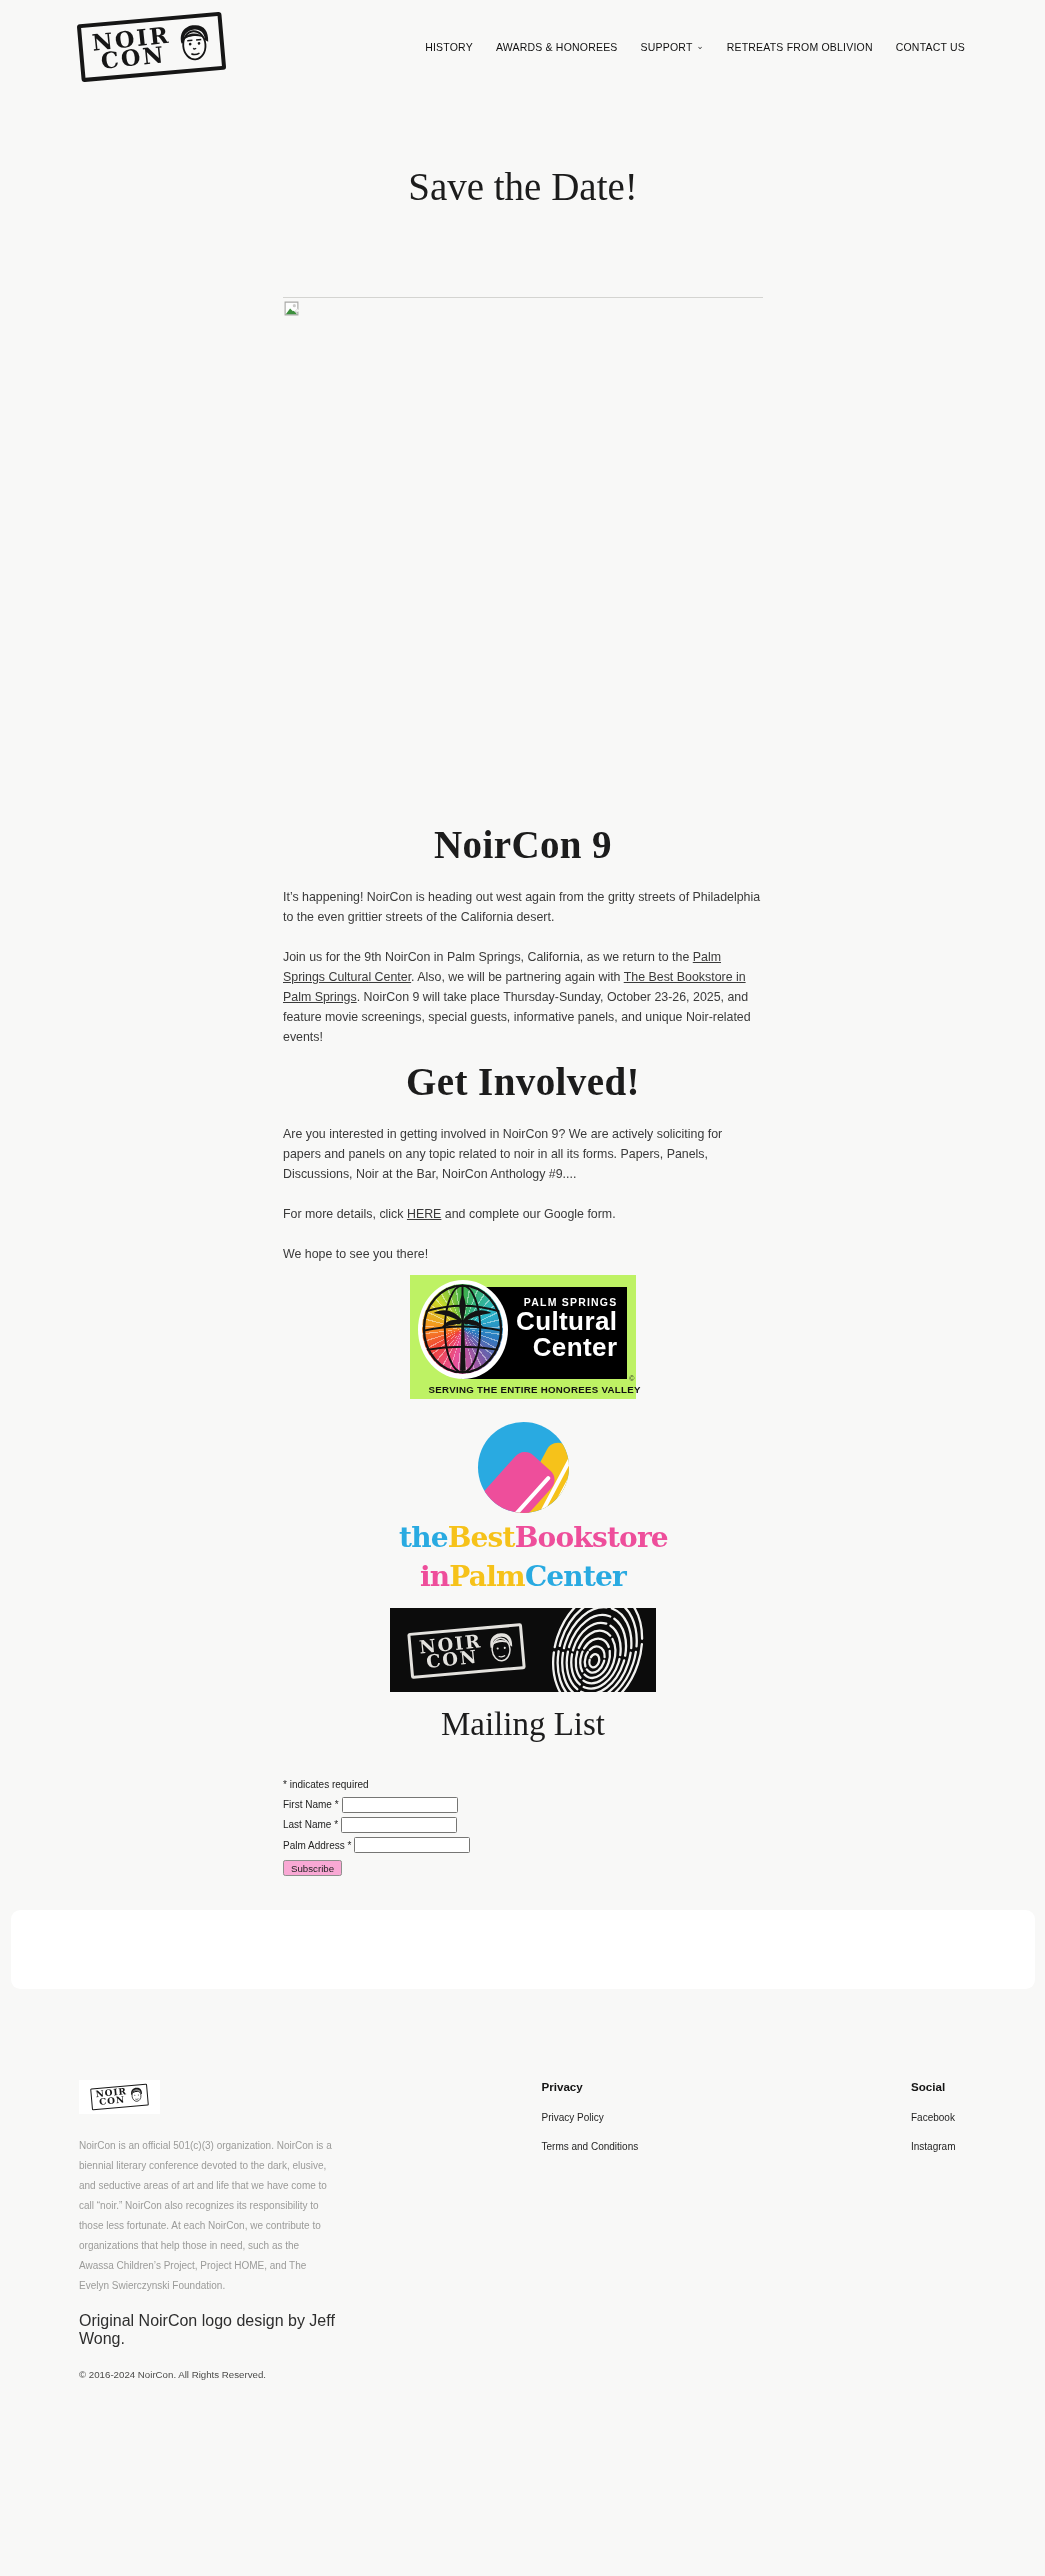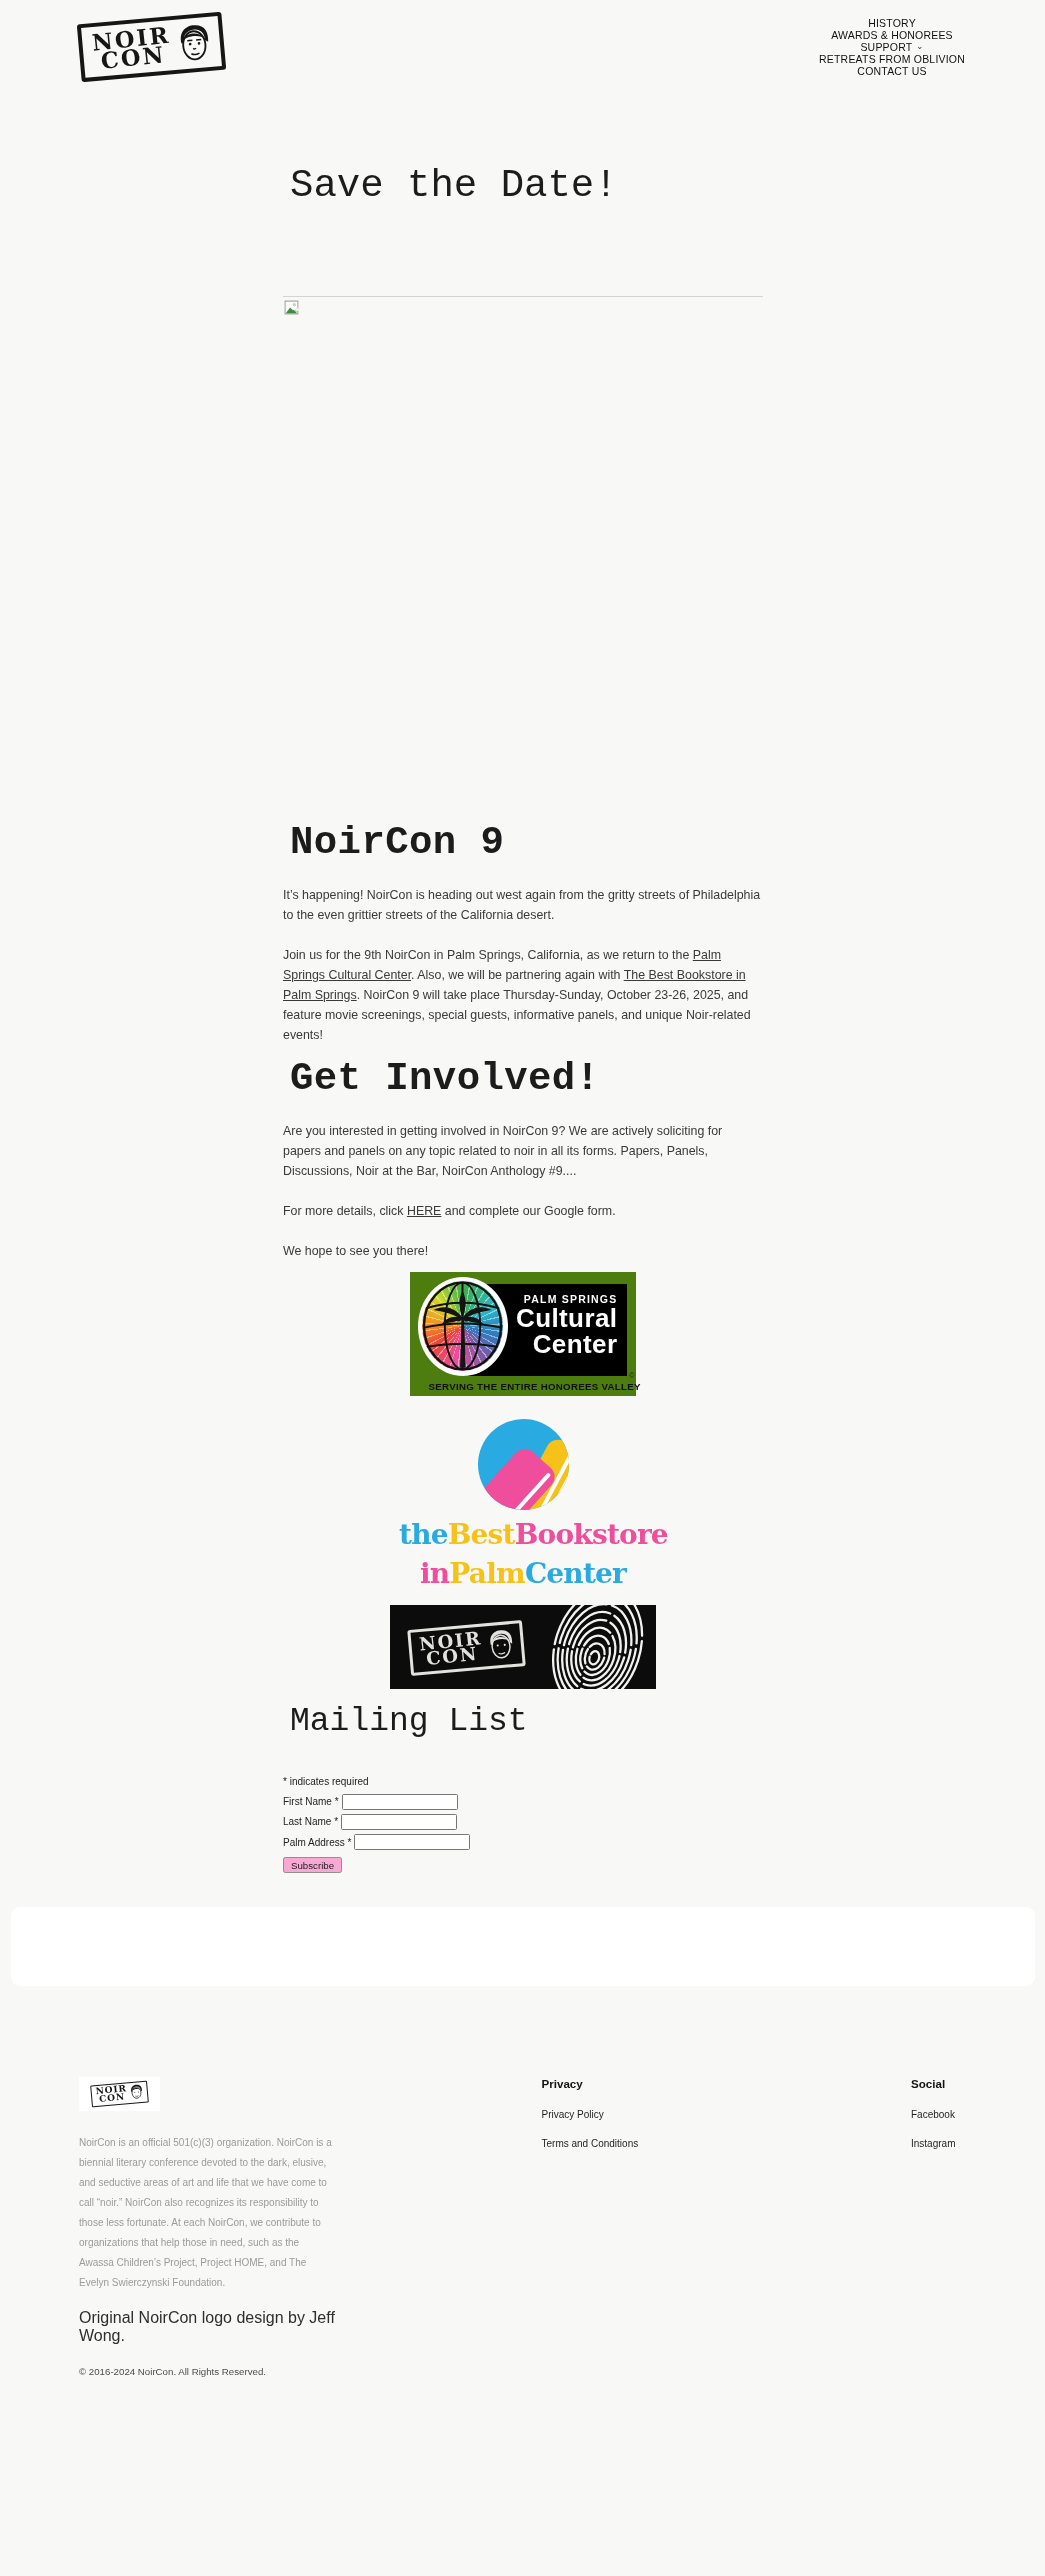--- a/index.html
+++ b/index.html
@@ -14,21 +14,21 @@
   }
 
   
   .header {
     display: flex;
     justify-content: space-between;
     align-items: center;
     padding: 15.5px 81px 12.4px 79px;
     height: 91px;
   }
-  .nav { display: flex; align-items: center; flex-direction: column; }
+  .nav { display: flex; gap: 23px; align-items: center; }
   .nav-item {
     font-size: 10.5px;
     letter-spacing: 0.2px;
     color: #111;
     cursor: pointer;
     display: flex;
     align-items: center;
     gap: 3.9px;
     white-space: nowrap;
   }
@@ -50,24 +50,25 @@
     color: #161616;
     background: transparent;
   }
   .stamp .txt { text-align: center; transform: rotate(-1deg); }
   .stamp svg.face { width: 1.45em; height: 1.85em; display: block; }
   .stamp-wrap { display: inline-block; }
 
   
   .content { width: 480px; margin: 0 auto; }
   h1, h2 {
-    font-family: Liberation Mono, monospace;
+    font-family: Liberation Serif, serif;
     font-weight: normal;
+    text-align: center;
     color: #1c1c1c;
-    margin: 7px;
+    margin: 0;
   }
   .save-title { font-size: 39px; margin-top: 73px; margin-bottom: 88px; }
   .big-title  { font-size: 39px; font-weight: 600; letter-spacing: 0.4px; }
   .noircon9-title { margin-top: 39px; }
   .getinvolved-title { margin-top: 12.4px; }
   .mailing-title { font-size: 33px; margin-top: 14px; }
 
   .broken-img {
     width: 480px;
     height: 486px;
@@ -80,21 +81,21 @@
     line-height: 20px;
     color: #3a3a3a;
     margin: 20px 0 0 0;
   }
   p.body-text a { color: #3a3a3a; text-decoration: underline; cursor: pointer; }
   .first-p { margin-top: 23px; }
 
   
   .pscc {
     width: 226px; height: 124px;
-    background: #4d7c0f;
+    background: #bef264;
     position: relative;
     margin: 11px auto 0;
   }
   .pscc-black {
     position: absolute;
     left: 51px; top: 11.6px; right: 9.3px; bottom: 20px;
     background: #000;
     color: #fff;
     text-align: right;
     padding: 9.3px 9.3px 0 0;

